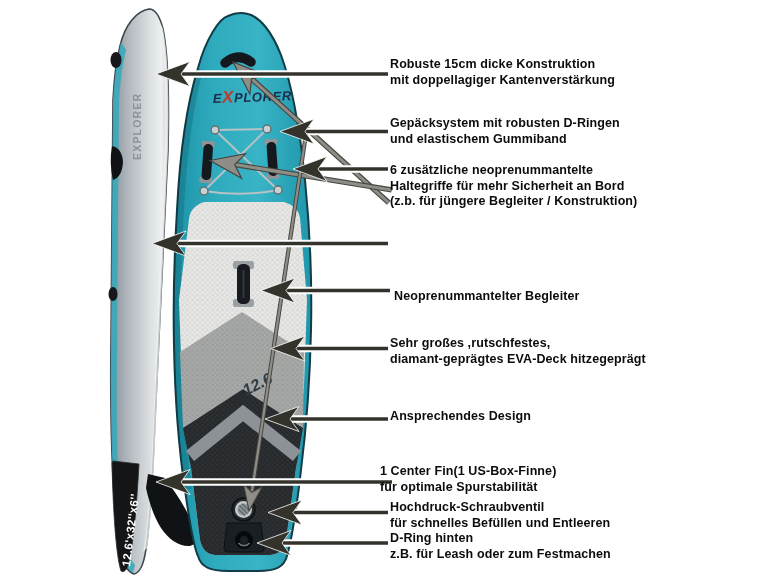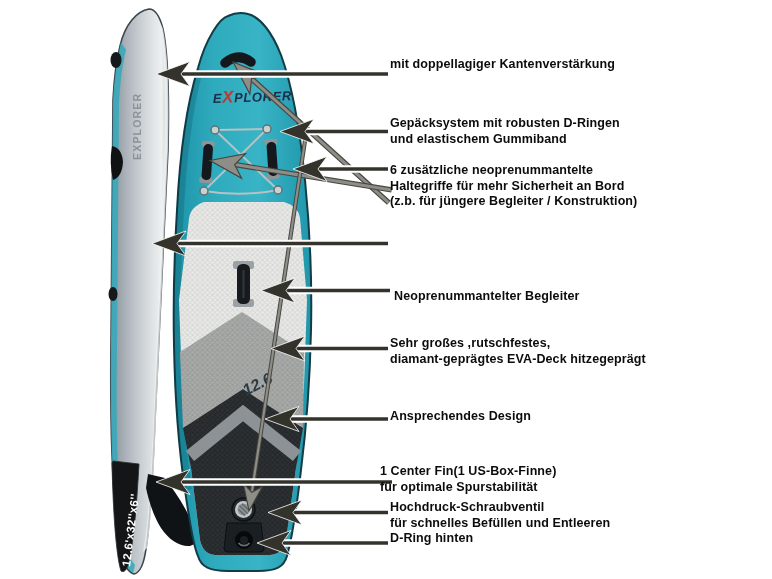--- a/index.html
+++ b/index.html
@@ -214,20 +214,21 @@
     </g>
     <g>
       <line x1="279" y1="543" x2="388" y2="543" stroke="#ffffff" stroke-width="7.5"></line>
       <line x1="279" y1="543" x2="388" y2="543" stroke="#34332b" stroke-width="3.6"></line>
       <polygon points="257,543 291,530.5 282,543 291,555.5" fill="#34332b" stroke="#ffffff" stroke-width="0.8"></polygon>
     </g>
   </g>
 </svg>
 
 <div class="label" style="left:390px;top:57px">
+  <span>Robuste 15cm dicke Konstruktion</span>
   <span>mit doppellagiger Kantenverstärkung</span>
 </div>
 <div class="label" style="left:390px;top:116px">
   <span>Gepäcksystem mit robusten D-Ringen</span>
   <span>und elastischem Gummiband</span>
 </div>
 <div class="label" style="left:390px;top:163px">
   <span>6 zusätzliche neoprenummantelte</span>
   <span>Haltegriffe für mehr Sicherheit an Bord</span>
   <span>(z.b. für jüngere Begleiter / Konstruktion)</span>
@@ -245,15 +246,16 @@
 <div class="label" style="left:380px;top:464px">
   <span>1 Center Fin(1 US-Box-Finne)</span>
   <span>für optimale Spurstabilität</span>
 </div>
 <div class="label" style="left:390px;top:500px">
   <span>Hochdruck-Schraubventil</span>
   <span>für schnelles Befüllen und Entleeren</span>
 </div>
 <div class="label" style="left:390px;top:531px">
   <span>D-Ring hinten</span>
+  <span>z.B. für Leash oder zum Festmachen</span>
 </div>
 
 </div>
 
 </body></html>

